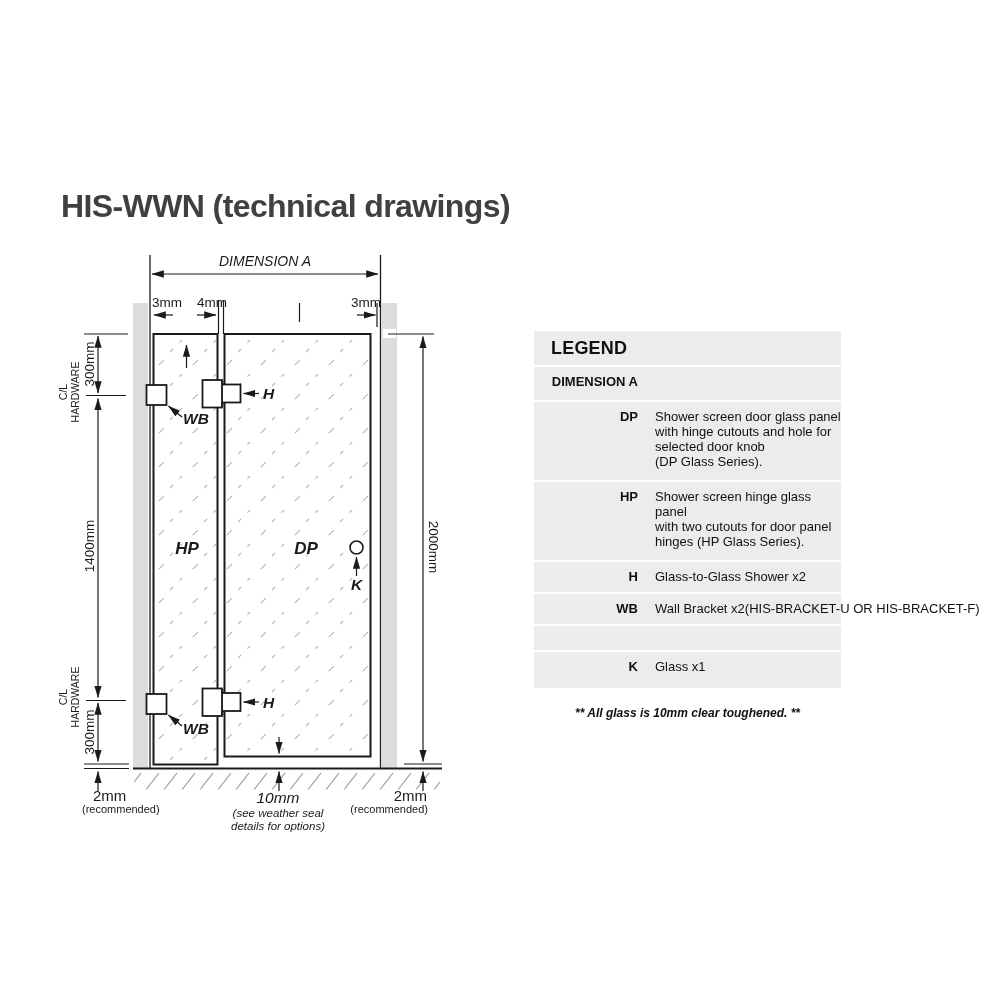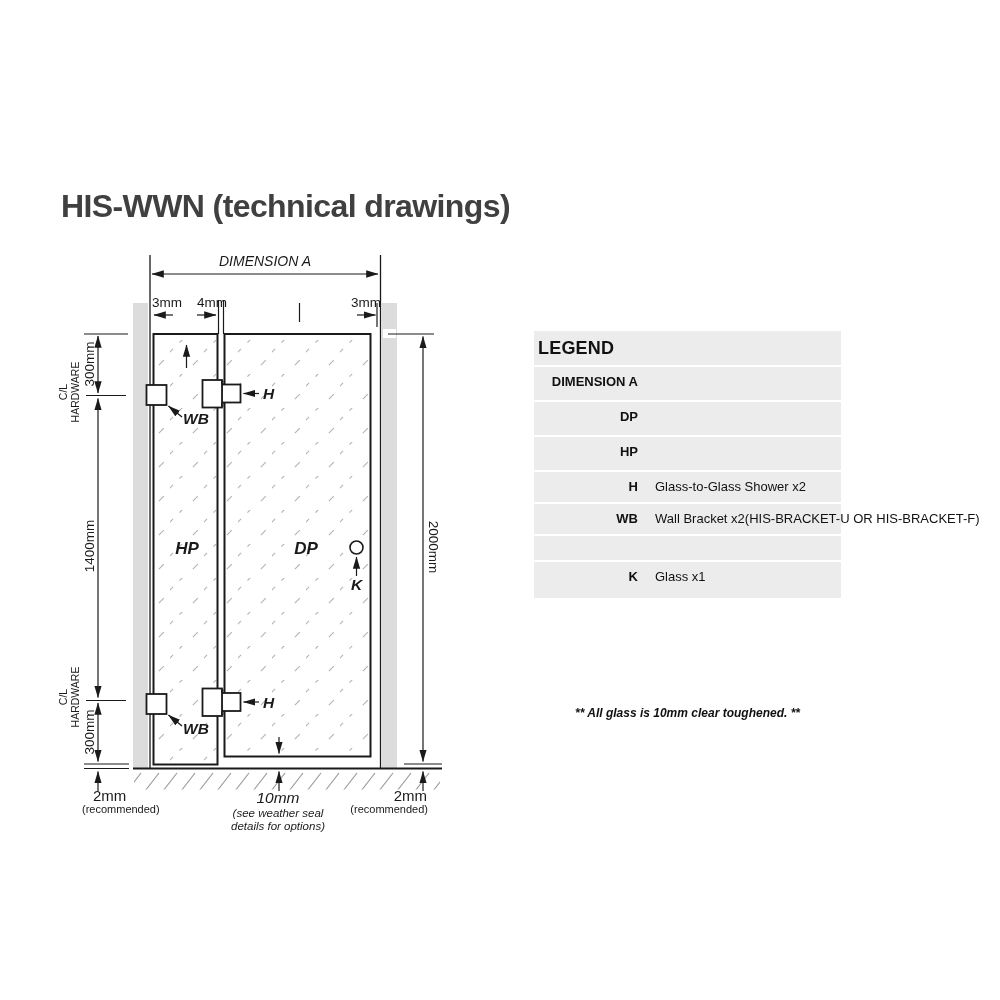--- a/index.html
+++ b/index.html
@@ -27,21 +27,21 @@
   .t15{font-size:15px;}
   .t11{font-size:11px;}
   .ti15{font-size:15.5px;font-style:italic;}
   .ti11{font-size:11.5px;font-style:italic;}
   .tb{font-size:15.5px;font-weight:bold;font-style:italic;}
   .tpanel{font-size:17px;font-weight:bold;font-style:italic;}
 
   
   .legend{position:absolute;left:534px;top:331px;width:307px;background:var(--legend_bg);
           font-size:13px;line-height:15px;}
-  .legend-title{font-size:18px;font-weight:bold;padding:10px 0 9px 4px;letter-spacing:0.2px;}
+  .legend-title{font-size:18px;font-weight:bold;padding:10px 0 9px 17px;letter-spacing:0.2px;}
   .lrow{display:flex;align-items:flex-start;border-top:2px solid var(--separator);padding:7px 0 11px;}
   .lrow.single{padding:7px 0 8px;}
   .lrow.empty-row{height:6px;padding:7px 0 11px;}
   .lrow.last{padding-bottom:14px;}
   .lterm{flex:0 0 104px;text-align:right;font-weight:bold;}
   .ldesc{margin-left:17px;width:190px;white-space:pre-line;}
   .lrow.nowrap .ldesc{white-space:nowrap;width:auto;overflow:visible;}
   .legend-footnote{position:absolute;left:534px;top:706px;width:307px;text-align:center;
                    font-size:12px;font-weight:bold;font-style:italic;white-space:nowrap;}
 </style>
@@ -182,23 +182,30 @@
     </g>
   </svg>
 
   <div class="legend">
     <div class="legend-title">LEGEND</div>
     <div class="lrow">
       <div class="lterm">DIMENSION A</div>
     </div>
     <div class="lrow">
       <div class="lterm">DP</div>
+      <div class="ldesc">Shower screen door glass panel
+with hinge cutouts and hole for
+selected door knob
+(DP Glass Series).</div>
     </div>
     <div class="lrow">
       <div class="lterm">HP</div>
+      <div class="ldesc">Shower screen hinge glass panel
+with two cutouts for door panel
+hinges (HP Glass Series).</div>
     </div>
     <div class="lrow single">
       <div class="lterm">H</div>
       <div class="ldesc">Glass-to-Glass Shower x2</div>
     </div>
     <div class="lrow single nowrap">
       <div class="lterm">WB</div>
       <div class="ldesc">Wall Bracket x2(HIS-BRACKET-U OR HIS-BRACKET-F)</div>
     </div>
     <div class="lrow empty-row">

